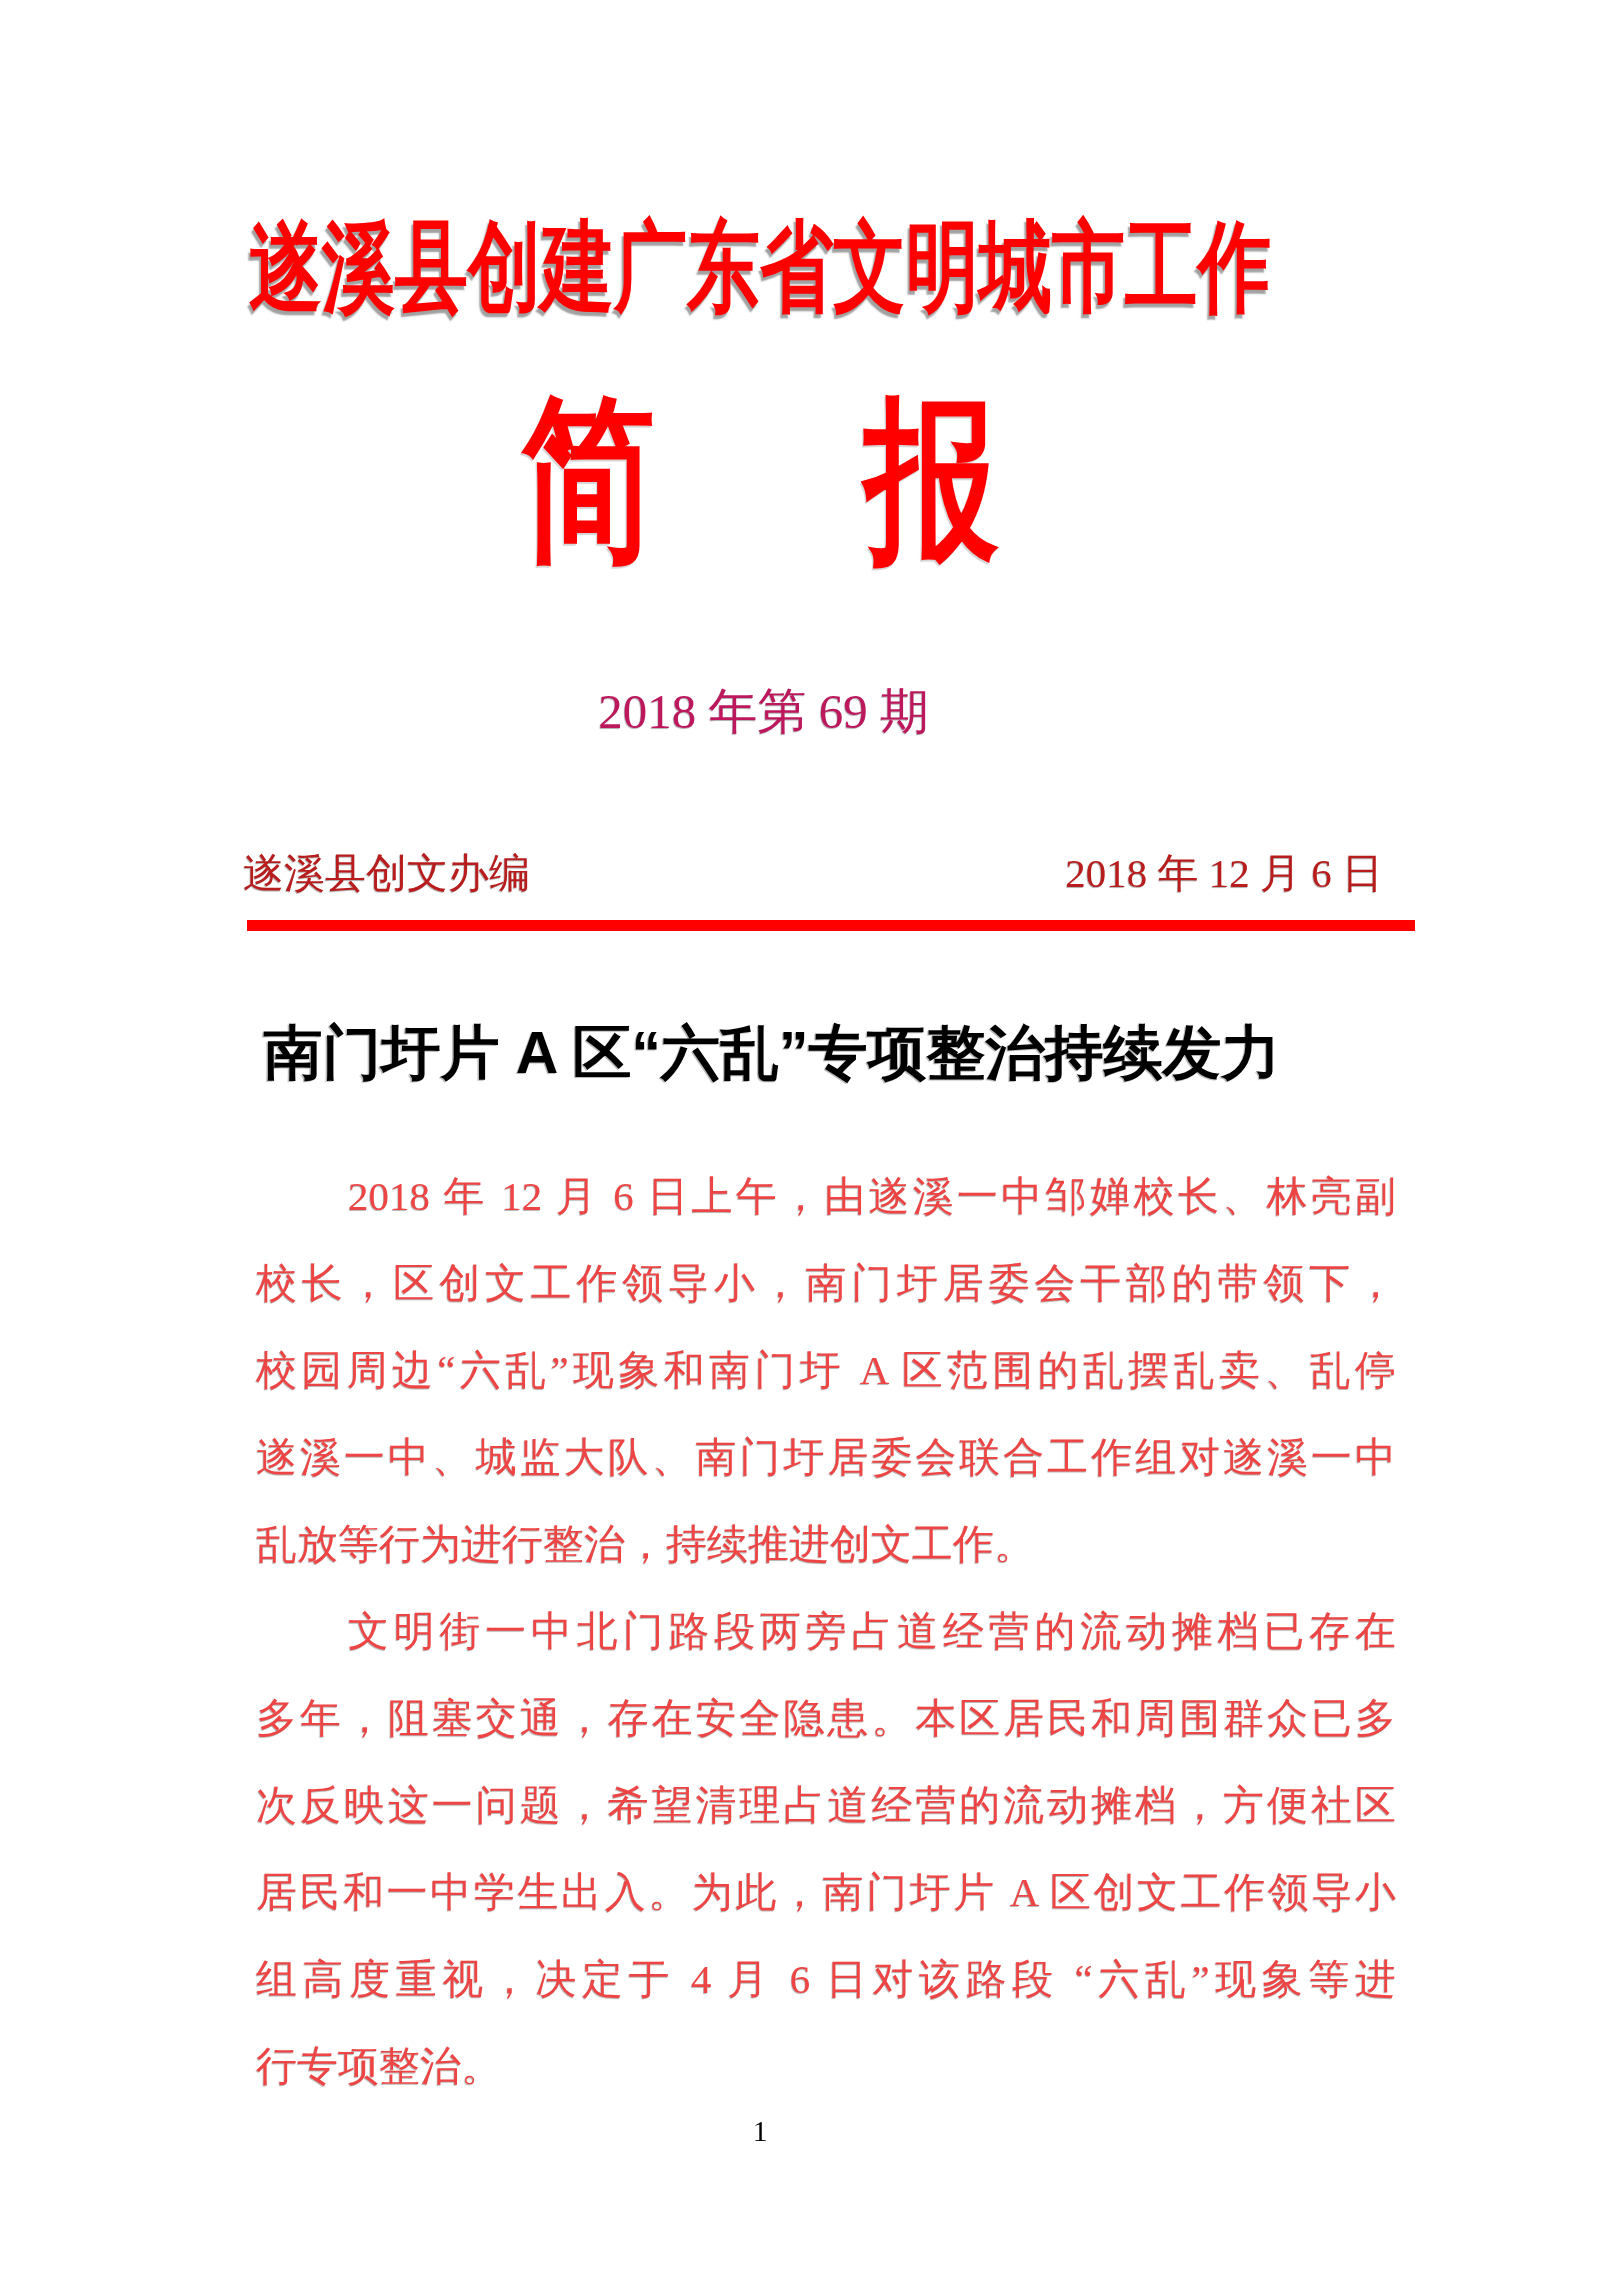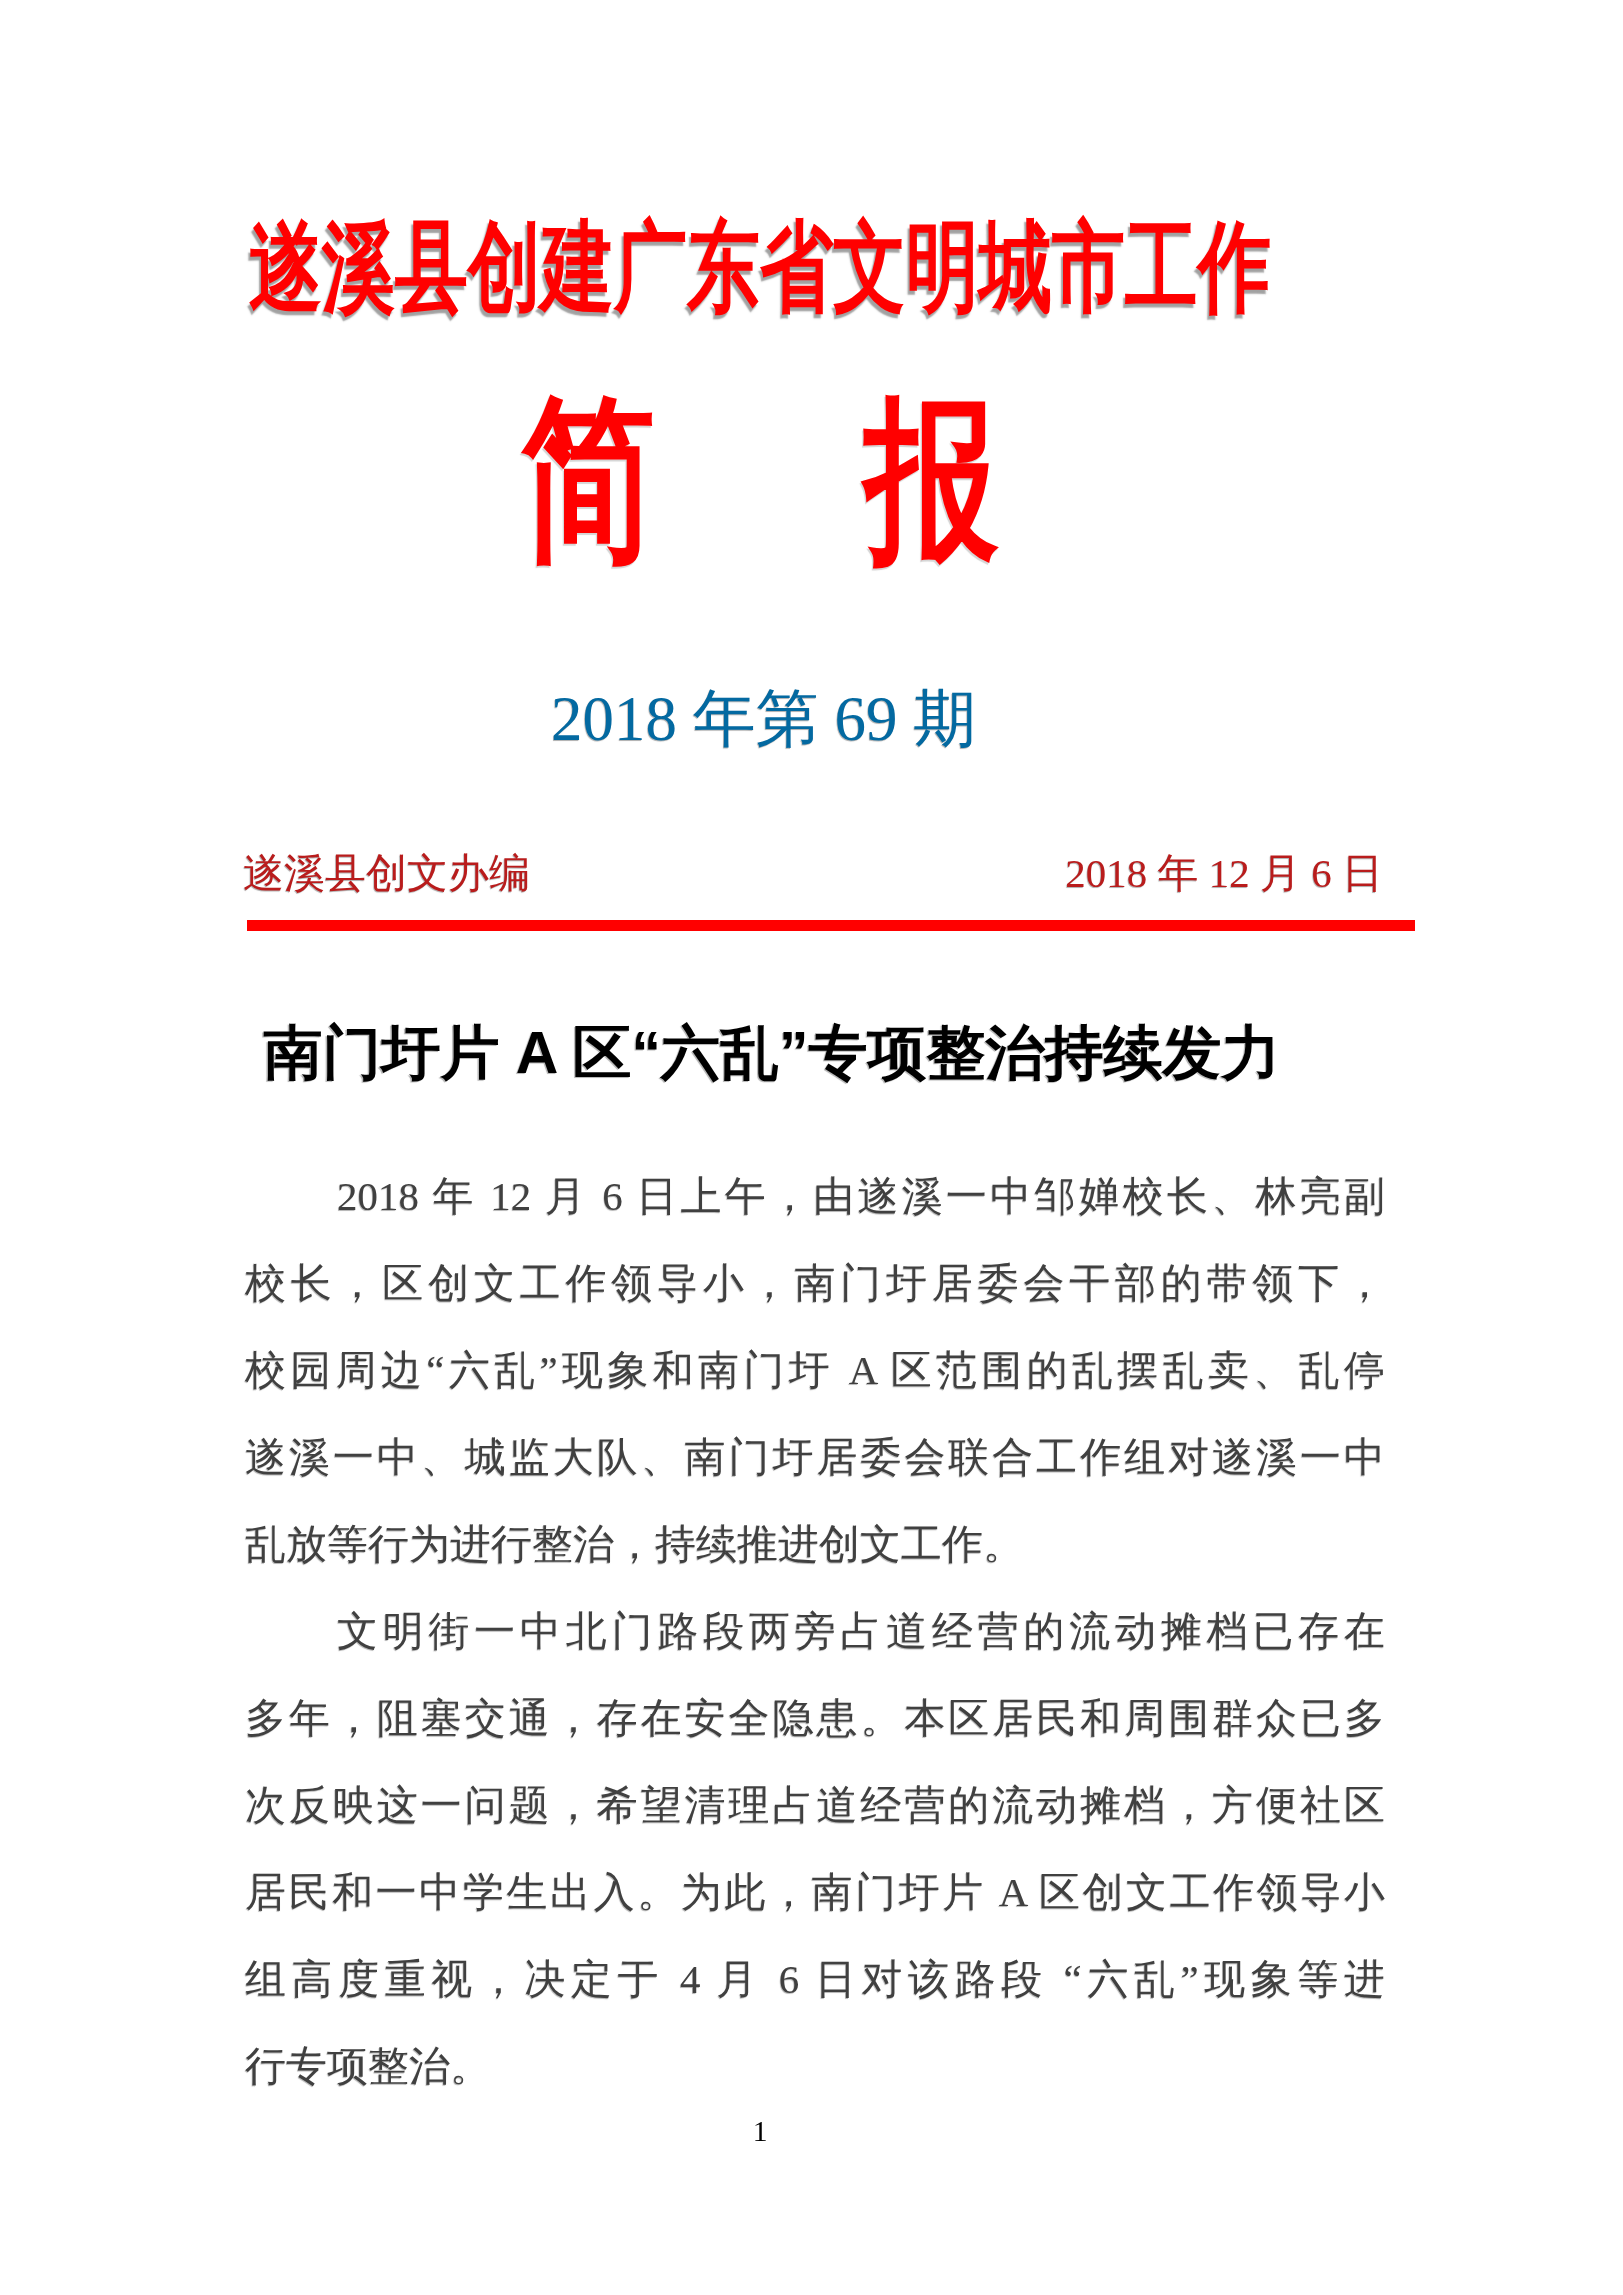--- a/index.html
+++ b/index.html
@@ -46,23 +46,23 @@
     color: #ff0000;
     transform: scaleY(1.32);
     transform-origin: top center;
     text-shadow: -1.3px 2px 0.7px rgba(150,150,150,0.4);
   }
   .issue-line {
     position: absolute;
     top: 685px;
     left: 0; right: 0;
     text-align: center;
-    font-size: 63px;
+    font-size: 49px;
     line-height: 1.1;
-    color: #0369a1;
+    color: #be185d;
     text-shadow: -0.7px 0.7px 0.7px rgba(100,100,100,0.5);
     margin-left: 7px;
   }
   .meta-row {
     position: absolute;
     top: 850px;
     left: 243px;
     width: 1140px;
     display: flex;
     justify-content: space-between;
@@ -92,24 +92,24 @@
     font-size: 59px;
     line-height: 1.15;
     color: #000;
     text-shadow: -1.3px 1.3px 0.7px rgba(90,90,90,0.45);
     white-space: nowrap;
     padding-left: 24px;
   }
   .body-text {
     position: absolute;
     top: 1153px;
-    left: 245px;
+    left: 256px;
     width: 1140px;
     font-size: 41px;
-    color: #404040;
+    color: #ef4444;
     text-shadow: -0.7px 0.7px 0.7px rgba(110,110,110,0.5);
   }
   .body-text .line {
     height: 87px;
     line-height: 87px;
     text-align: justify;
     text-align-last: justify;
     white-space: nowrap;
   }
   .body-text .line.start { padding-left: 92px; }

